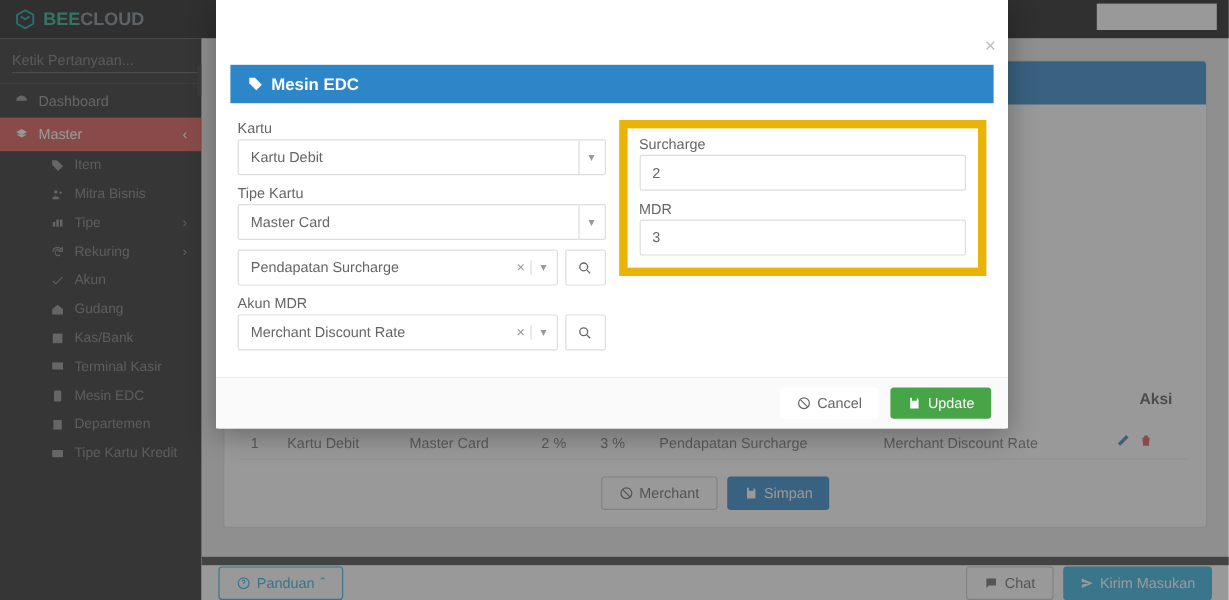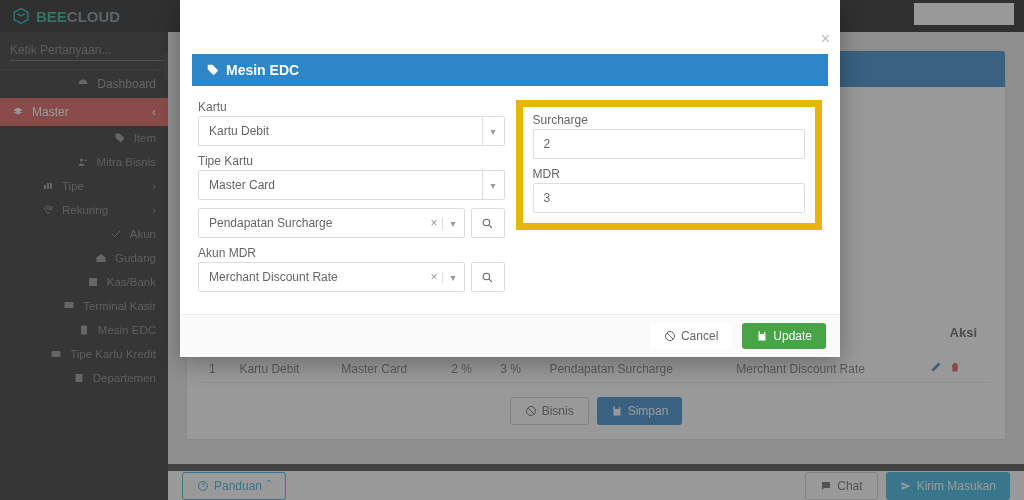--- a/index.html
+++ b/index.html
@@ -21,21 +21,21 @@
   
   .sidebar{position:absolute;left:0;top:32px;bottom:0;width:168px;background:#242424;}
   .search-wrap{height:38px;padding:8px 10px;display:flex;align-items:center;border-bottom:1px solid #333;}
   .search-wrap input{flex:1;background:transparent;border:none;border-bottom:1px solid #555;
                      color:#fef9c3;font-size:12px;padding:3px 0;}
   .search-wrap .mag{width:14px;height:14px;fill:#aaa;margin-left:4px;}
   .menu-toggle{position:absolute;right:-22px;top:22px;width:26px;height:26px;background:#303030;
                border-radius:3px;display:flex;align-items:center;justify-content:center;}
   .menu-toggle svg{width:14px;height:14px;fill:#888;}
   .nav-item{height:28px;display:flex;align-items:center;padding:0 12px;color:#8e8e8e;font-size:12px;
-            gap:8px;cursor:pointer;justify-content:flex-end;}
+            gap:8px;cursor:pointer;}
   .nav-item svg{width:12px;height:12px;fill:#8e8e8e;}
   .nav-item.active{background:#d9534f;color:#fff;}
   .nav-item.active svg{fill:#fff;}
   .nav-item .chev{margin-left:auto;}
   .nav-sub{padding-left:30px;}
   .nav-sub .nav-item{height:24px;font-size:11.5px;color:#7b7b7b;}
   
   .main{position:absolute;left:168px;top:32px;right:0;bottom:0;background:#e8e8e8;padding:18px;}
   .panel{border:1px solid #ddd;border-radius:3px;background:#fff;min-height:390px;position:relative;}
   .panel-blue-header{background:#2c86c8;height:36px;border-radius:3px 3px 0 0;}
@@ -219,30 +219,30 @@
           <span>Terminal Kasir</span>
         </div>
       <div class="nav-item">
           <svg viewBox="0 0 24 24">
             <rect x="6" y="3" width="12" height="18" rx="2"></rect>
           </svg>
           <span>Mesin EDC</span>
         </div>
       <div class="nav-item">
           <svg viewBox="0 0 24 24">
+            <rect x="5" y="4" width="14" height="16"></rect>
+          </svg>
+          <span>Departemen</span>
+        </div>
+      <div class="nav-item">
+          <svg viewBox="0 0 24 24">
             <rect x="3" y="6" width="18" height="12" rx="2"></rect>
             <path d="M3 10h18"></path>
           </svg>
           <span>Tipe Kartu Kredit</span>
-        </div>
-      <div class="nav-item">
-          <svg viewBox="0 0 24 24">
-            <rect x="5" y="4" width="14" height="16"></rect>
-          </svg>
-          <span>Departemen</span>
         </div>
     </div>
   </div>
 
   <div class="main">
     <div class="panel">
       <div class="panel-blue-header"></div>
       <div class="panel-body">
         <div style="position:relative;">
           <span class="aksi-head">Aksi</span>
@@ -267,21 +267,21 @@
             </tr>
           </tbody>
             </table>
         </div>
         <div class="footer-btns">
           <div class="btn btn-grey">
             <svg viewBox="0 0 24 24">
                 <circle cx="12" cy="12" r="9" fill="none" stroke="#666" stroke-width="2"></circle>
                 <path d="M6 6l12 12" stroke="#666" stroke-width="2"></path>
               </svg>
-            <span>Bisnis</span>
+            <span>Merchant</span>
           </div>
           <div class="btn btn-blue">
             <svg viewBox="0 0 24 24" fill="#fff">
                 <path d="M5 3h11l3 3v15H5zM8 3v5h8V3"></path>
               </svg>
             <span>Simpan</span>
           </div>
         </div>
       </div>
     </div>

